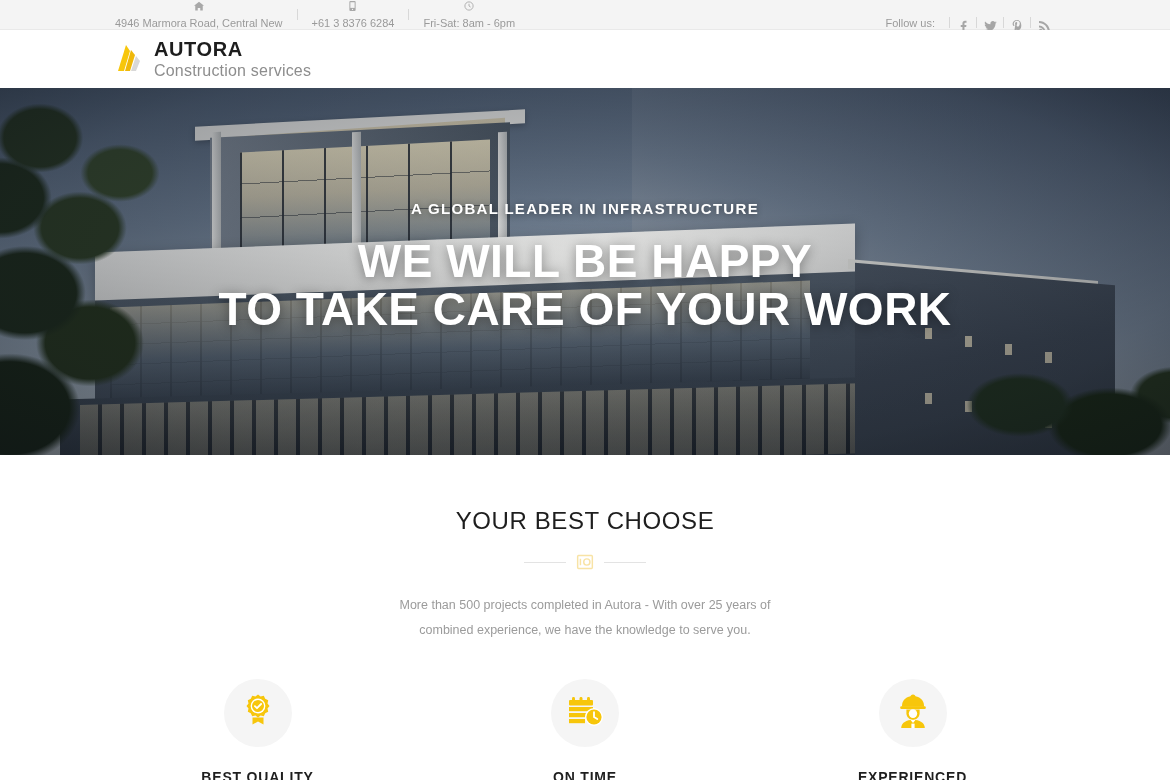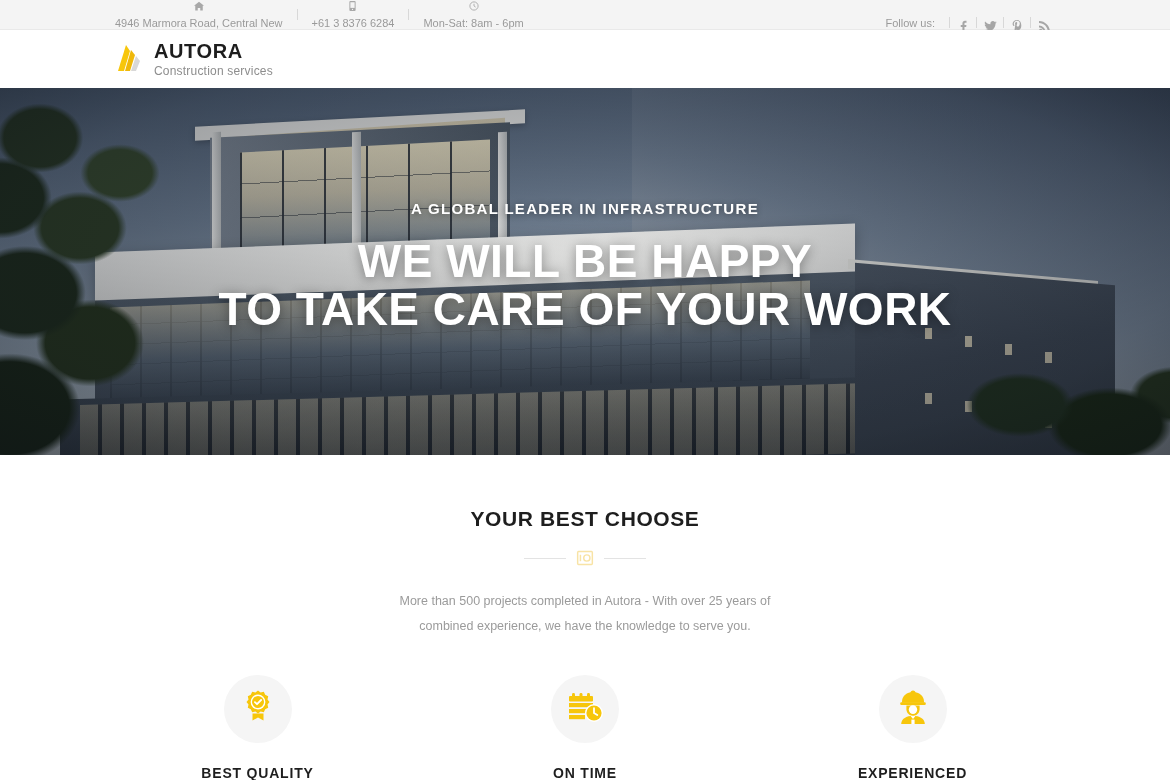--- a/index.html
+++ b/index.html
@@ -56,21 +56,21 @@
     height: 100%;
   }
   .brand { display: flex; align-items: center; gap: 9px; }
   .brand-mark { width: 30px; height: 32px; }
   .brand-text { display: flex; flex-direction: column; line-height: 1; }
   .brand-name {
     font-size: 20px; font-weight: bold; color: #1d1d1d;
     letter-spacing: 0.6px;
   }
   .brand-tag {
-    font-size: 12px; color: #8d8d8d; margin-top: 4px; letter-spacing: 0.2px;
+    font-size: 16px; color: #8d8d8d; margin-top: 4px; letter-spacing: 0.2px;
   }
   .nav { display: flex; align-items: center; }
   .nav-item {
     font-size: 12px; font-weight: bold; color: #2b2b2b;
     letter-spacing: 0.55px;
     padding: 0 14px;
     height: 58px; display: flex; align-items: center;
     position: relative;
     cursor: pointer;
   }
@@ -241,21 +241,21 @@
 
   
   .choose {
     background: #ffffff;
     padding-top: 52px;
     height: 355px;
   }
   .choose-inner { width: 940px; margin: 0 auto; }
   .sec-title {
     text-align: center;
-    font-size: 21px; font-weight: bold; color: #1e1e1e;
+    font-size: 24px; font-weight: normal; color: #1e1e1e;
     letter-spacing: 0.6px;
   }
   .sec-divider {
     display: flex; align-items: center; justify-content: center;
     gap: 8px; margin-top: 16px;
   }
   .sec-divider .ln { width: 42px; height: 1px; background: #e3e3e3; }
   .sec-divider .gl { width: 22px; height: 22px; opacity: .45; }
   .sec-desc {
     margin: 20px auto 0;
@@ -306,21 +306,21 @@
         <span>+61 3 8376 6284</span>
       </div>
       <div class="tb-sep"></div>
       <div class="tb-item">
         <span class="tb-ico">
           <svg width="10" height="10" viewBox="0 0 16 16" fill="none" stroke="currentColor" stroke-width="1.4">
               <circle cx="8" cy="8" r="6.6"></circle>
               <path d="M8 4.4V8l2.6 1.7"></path>
             </svg>
         </span>
-        <span>Mon-Sat: 8am - 6pm</span>
+        <span>Fri-Sat: 8am - 6pm</span>
       </div>
     </div>
 
     <div class="topbar-right">
       <span class="follow-label">Follow us:</span>
       <span class="soc-sep"></span>
       <a class="soc">
         <svg width="7" height="13" viewBox="0 0 8 16" fill="currentColor">
             <path d="M5.2 16V8.7h2.1l.3-2.6H5.2V4.5c0-.75.2-1.26 1.2-1.26h1.3V.9C7.5.87 6.73.8 5.84.8 3.97.8 2.7 1.98 2.7 4.15v1.96H.6v2.6h2.1V16h2.5z"></path>
           </svg>

